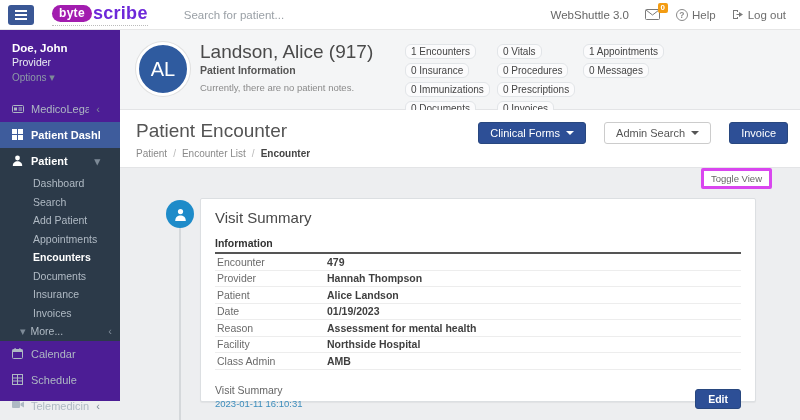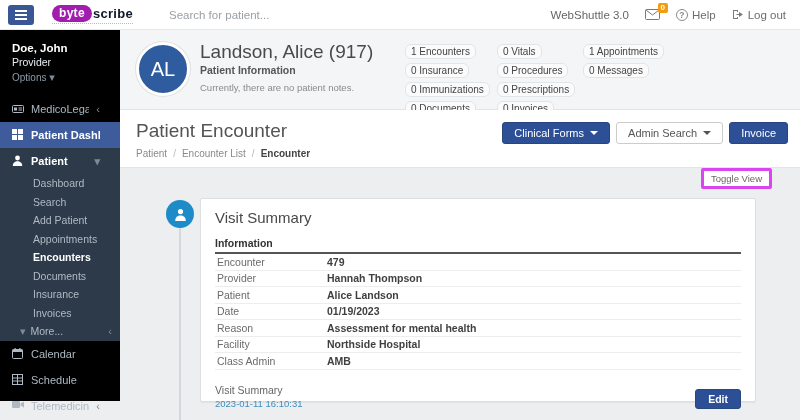--- a/index.html
+++ b/index.html
@@ -4,32 +4,32 @@
 <style>
   * { margin:0; padding:0; box-sizing:border-box; }
   html,body { width:800px; height:420px; overflow:hidden; }
   body { font-family:"Liberation Sans", sans-serif; background:#edeef0; position:relative; font-size:12px; color:#444; }
 
   
   .topbar { position:absolute; top:0; left:0; width:800px; height:30px; background:#fff; border-bottom:1px solid #e6e6e6; display:flex; align-items:center; z-index:30; }
   .hamburger { width:26px; height:20px; background:#3a5795; border-radius:3px; margin-left:8px; display:flex; align-items:center; justify-content:center; cursor:pointer; flex:0 0 auto; }
   .logo { display:flex; align-items:center; margin-left:18px; flex:0 0 auto; border-bottom:1px dotted #bbb; padding-bottom:1px; }
   .logo-byte { background:#a21caf; color:#fff; font-weight:bold; font-size:12px; padding:1px 7px 2px; border-radius:9px; letter-spacing:.3px; }
-  .logo-scribe { color:#0f172a; font-weight:bold; font-size:13px; margin-left:1px; letter-spacing:.3px; }
+  .logo-scribe { color:#6d28d9; font-weight:bold; font-size:18px; margin-left:1px; letter-spacing:.3px; }
   .search-input { border:none; outline:none; margin-left:36px; font-size:11.5px; color:#555; width:190px; font-family:"Liberation Sans", sans-serif; }
   .search-input::placeholder { color:#9aa0a6; }
   .topbar-right { margin-left:auto; display:flex; align-items:center; gap:16px; padding-right:14px; color:#6e6e6e; font-size:11.5px; }
   .version { color:#666; }
   .mail-wrap { position:relative; display:flex; cursor:pointer; }
   .mail-badge { position:absolute; top:-6px; right:-8px; background:#f39c12; color:#fff; font-size:8px; line-height:10px; padding:0 3px; border-radius:2px; font-weight:bold; }
   .top-link { display:flex; align-items:center; gap:4px; cursor:pointer; color:#6e6e6e; }
   .qcircle { width:12px; height:12px; border:1px solid #8a8a8a; border-radius:50%; font-size:8.5px; line-height:11px; text-align:center; color:#8a8a8a; font-weight:bold; }
 
   
-  .sidebar { position:absolute; top:30px; left:0; width:120px; height:371px; background:#000000; z-index:20; }
+  .sidebar { position:absolute; top:30px; left:0; width:120px; height:371px; background:#4c1d95; z-index:20; }
   .user-block { padding:12px 12px 12px; }
   .user-name { color:#fff; font-weight:bold; font-size:11.5px; }
   .user-role { color:#e8edf2; font-size:10.5px; margin-top:2px; }
   .user-options { color:#8d9aa7; font-size:10px; margin-top:3px; cursor:pointer; }
   .side-item { height:26px; display:flex; align-items:center; padding:0 20px 0 12px; color:#aeb9c3; font-size:11px; cursor:pointer; gap:7px; }
   .side-item .grow { flex:1; white-space:nowrap; overflow:hidden; }
   .side-item.active-blue { background:#3e5c9c; color:#fff; font-weight:bold; }
   .chev { color:#7d8a97; font-size:11px; }
   .patient-panel { background:#2c3a49; }
   .patient-panel .side-item { color:#fff; font-weight:bold; }
@@ -50,21 +50,21 @@
   .stats-cell.c2 { width:86px; }
   .stats-cell.c3 { width:96px; }
   .stat-badge { display:inline-block; background:#fbfbfc; border:1px solid #e2e5e8; border-radius:6px; padding:0 5px; font-size:10px; line-height:13px; color:#444; white-space:nowrap; }
 
   
   .page-strip { position:absolute; top:110px; left:120px; width:680px; height:58px; background:#fff; border-bottom:1px solid #e3e4e6; }
   .page-title { position:absolute; left:16px; top:10px; font-size:19px; color:#545454; font-weight:400; }
   .breadcrumb { position:absolute; left:16px; top:38px; font-size:10px; color:#8a8a8a; display:flex; gap:6px; }
   .breadcrumb .sep { color:#bbb; }
   .breadcrumb .current { color:#444; font-weight:bold; }
-  .strip-buttons { position:absolute; right:12px; top:12px; display:flex; gap:6px; }
+  .strip-buttons { position:absolute; right:12px; top:12px; display:flex; gap:18px; }
   .btn { border-radius:3px; font-size:11px; padding:4px 11px; cursor:pointer; display:flex; align-items:center; gap:6px; border:1px solid transparent; font-family:"Liberation Sans", sans-serif; }
   .btn-primary { background:#2d4f96; color:#fff; border-color:#28477f; }
   .btn-light { background:#fff; color:#555; border-color:#ccc; }
   .caret { width:0; height:0; border-left:4px solid transparent; border-right:4px solid transparent; border-top:4px solid currentColor; display:inline-block; }
 
   
   .content { position:absolute; top:168px; left:120px; width:680px; height:252px; background:#edeef0; }
   .toggle-view { position:absolute; right:28px; top:0; background:#fff; border:3px solid #d946ef; border-radius:2px; font-size:9.5px; color:#666; padding:2px 7px; cursor:pointer; }
   .timeline-line { position:absolute; left:59px; top:58px; width:2px; height:194px; background:#d5d8db; }
   .timeline-dot { position:absolute; left:46px; top:32px; width:28px; height:28px; border-radius:50%; background:#1e8bc9; display:flex; align-items:center; justify-content:center; }

